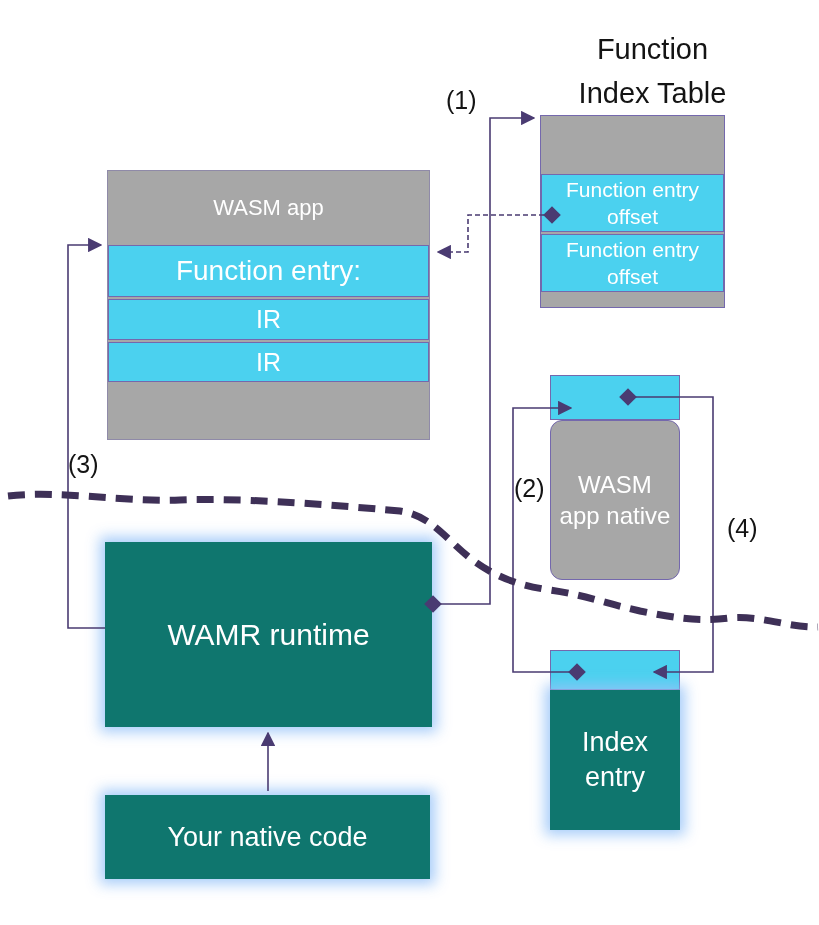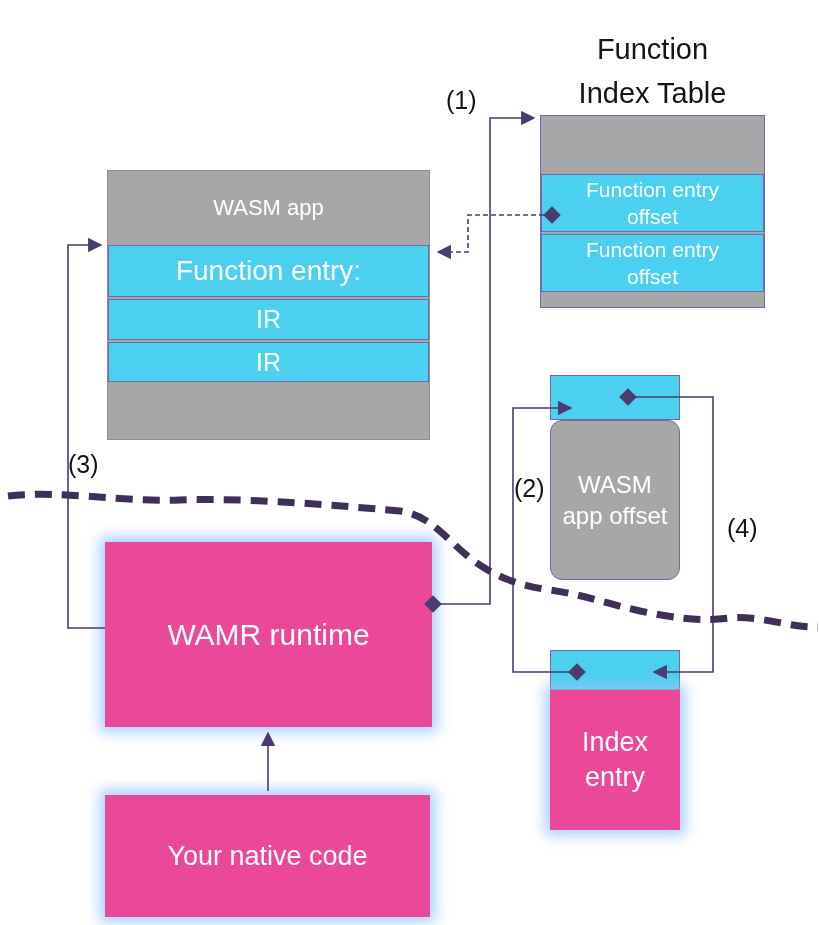--- a/index.html
+++ b/index.html
@@ -4,21 +4,21 @@
 <style>
   html,body{margin:0;padding:0;background:#ffffff;}
   #stage{position:relative;width:819px;height:925px;background:#ffffff;
          font-family:"Liberation Sans",sans-serif;overflow:hidden;}
   .abs{position:absolute;box-sizing:border-box;}
 
   .gray-box{background:#a7a7a7;border:1px solid #8f8aa8;}
   .cyan{background:#4bd1ef;border:1px solid #7468ad;color:#ffffff;
         display:flex;align-items:center;justify-content:center;text-align:center;
         box-sizing:border-box;}
-  .purple-box{background:#ec4899;color:#ffffff;display:flex;align-items:center;
+  .purple-box{background:#0f766e;color:#ffffff;display:flex;align-items:center;
         justify-content:center;text-align:center;box-sizing:border-box;
         box-shadow:0 0 13px 5px rgba(150,195,248,0.85);}
 
   .fit-title{position:absolute;left:540px;top:28px;width:225px;text-align:center;
         color:#141414;font-size:29px;line-height:1.5;}
   .annot{position:absolute;color:#141414;font-size:25px;}
 
   .wasm-header{height:74px;display:flex;align-items:center;justify-content:center;
         color:#ffffff;font-size:22px;}
   .row-gap{margin-bottom:2px;}
@@ -33,21 +33,21 @@
 </head>
 <body>
 
 <div id="stage">
 
   <div class="fit-title">
     <div>Function</div>
     <div>Index Table</div>
   </div>
 
-  <div class="abs gray-box" style="left:540px;top:115px;width:225px;height:193px;border-color:#7468ad;padding-top:58px;">
+  <div class="abs gray-box" style="left:540px;top:115px;width:185px;height:193px;border-color:#7468ad;padding-top:58px;">
     <div class="cyan row-gap two-line" style="height:58px;font-size:21px;">
       <div>
         <div>Function entry</div>
         <div>offset</div>
       </div>
     </div>
     <div class="cyan two-line" style="height:58px;font-size:21px;">
       <div>
         <div>Function entry</div>
         <div>offset</div>
@@ -60,30 +60,30 @@
     <div class="cyan row-gap" style="height:52px;font-size:28px;">Function entry:</div>
     <div class="cyan row-gap" style="height:41px;font-size:25px;">IR</div>
     <div class="cyan" style="height:40px;font-size:25px;">IR</div>
   </div>
 
   <div class="abs" style="left:550px;top:375px;width:130px;height:205px;">
     <div class="cyan" style="height:45px;"></div>
     <div class="gray-box two-line" style="height:160px;border-color:#7468ad;display:flex;align-items:center;justify-content:center;text-align:center;color:#ffffff;font-size:24px;box-sizing:border-box;border-radius:12px;">
       <div>
         <div>WASM</div>
-        <div>app offset</div>
+        <div>app native</div>
       </div>
     </div>
   </div>
 
   <div class="abs purple-box" style="left:105px;top:542px;width:327px;height:185px;font-size:30px;">
     <div>WAMR runtime</div>
   </div>
 
-  <div class="abs purple-box" style="left:105px;top:795px;width:325px;height:122px;font-size:27px;">
+  <div class="abs purple-box" style="left:105px;top:795px;width:325px;height:84px;font-size:27px;">
     <div>Your native code</div>
   </div>
 
   <div class="abs" style="left:550px;top:650px;width:130px;height:180px;">
     <div class="cyan" style="height:40px;"></div>
     <div class="purple-box two-line" style="height:140px;font-size:27px;">
       <div>
         <div>Index</div>
         <div>entry</div>
       </div>

